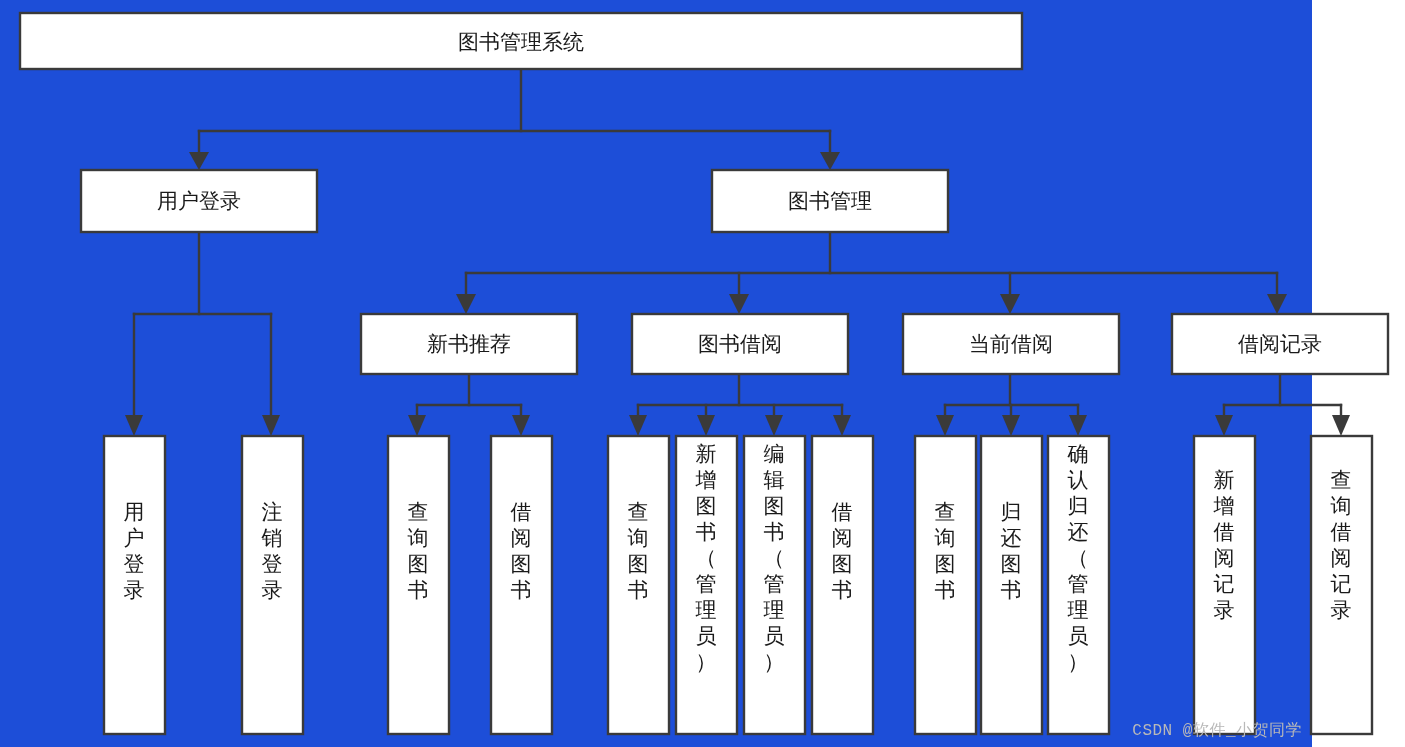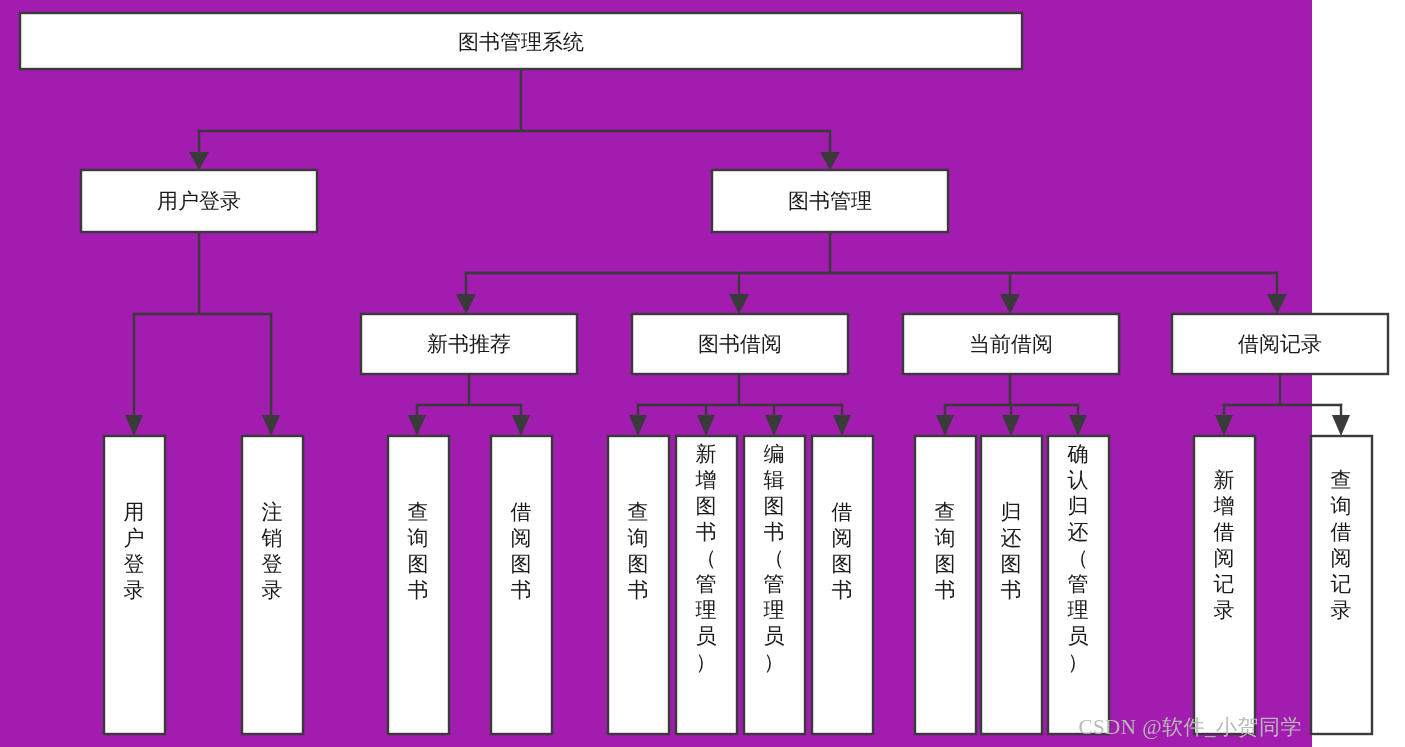--- a/index.html
+++ b/index.html
@@ -10,21 +10,21 @@
   body {
     width: 1405px;
     height: 747px;
     font-family: "Liberation Sans", "DejaVu Sans", sans-serif;
     overflow: hidden;
   }
   #diagram-root {
     position: relative;
     width: 1312px;
     height: 747px;
-    background: #a21caf;
+    background: #1d4ed8;
   }
   svg.flow {
     position: absolute;
     top: 0;
     left: 0;
     width: 1405px;
     height: 747px;
   }
   .node-box {
     fill: #ffffff;
@@ -50,22 +50,22 @@
   .node-label-v {
     font-family: "Liberation Sans", "DejaVu Sans", sans-serif;
     font-size: 21px;
     fill: #1a1a1a;
     text-anchor: middle;
   }
   .watermark {
     position: absolute;
     right: 10px;
     bottom: 6px;
-    font-family: Liberation Serif, serif;
-    font-size: 21px;
+    font-family: Liberation Mono, monospace;
+    font-size: 16px;
     color: #b9b9b9;
     white-space: nowrap;
     letter-spacing: 0.5px;
   }
 </style>
 </head>
 <body>
 
 <div id="diagram-root">
 

